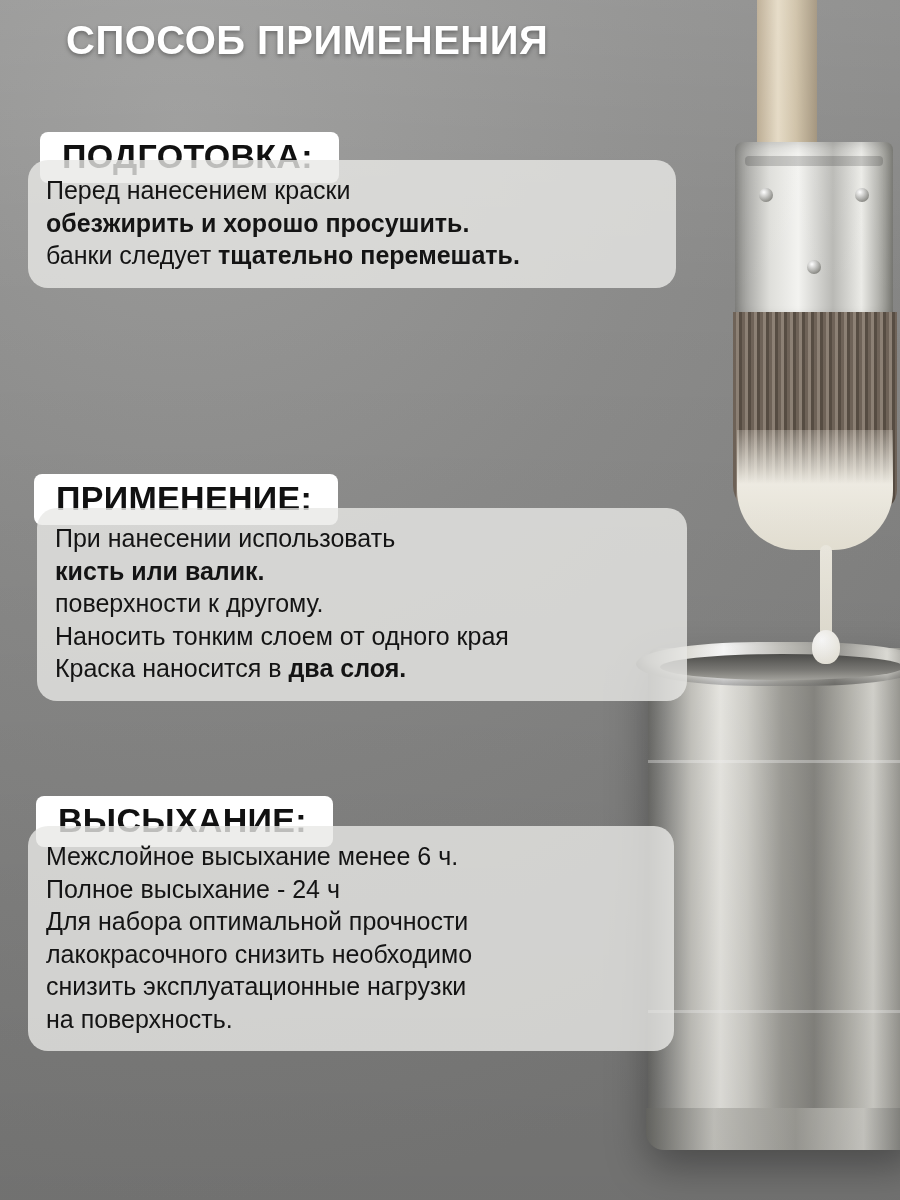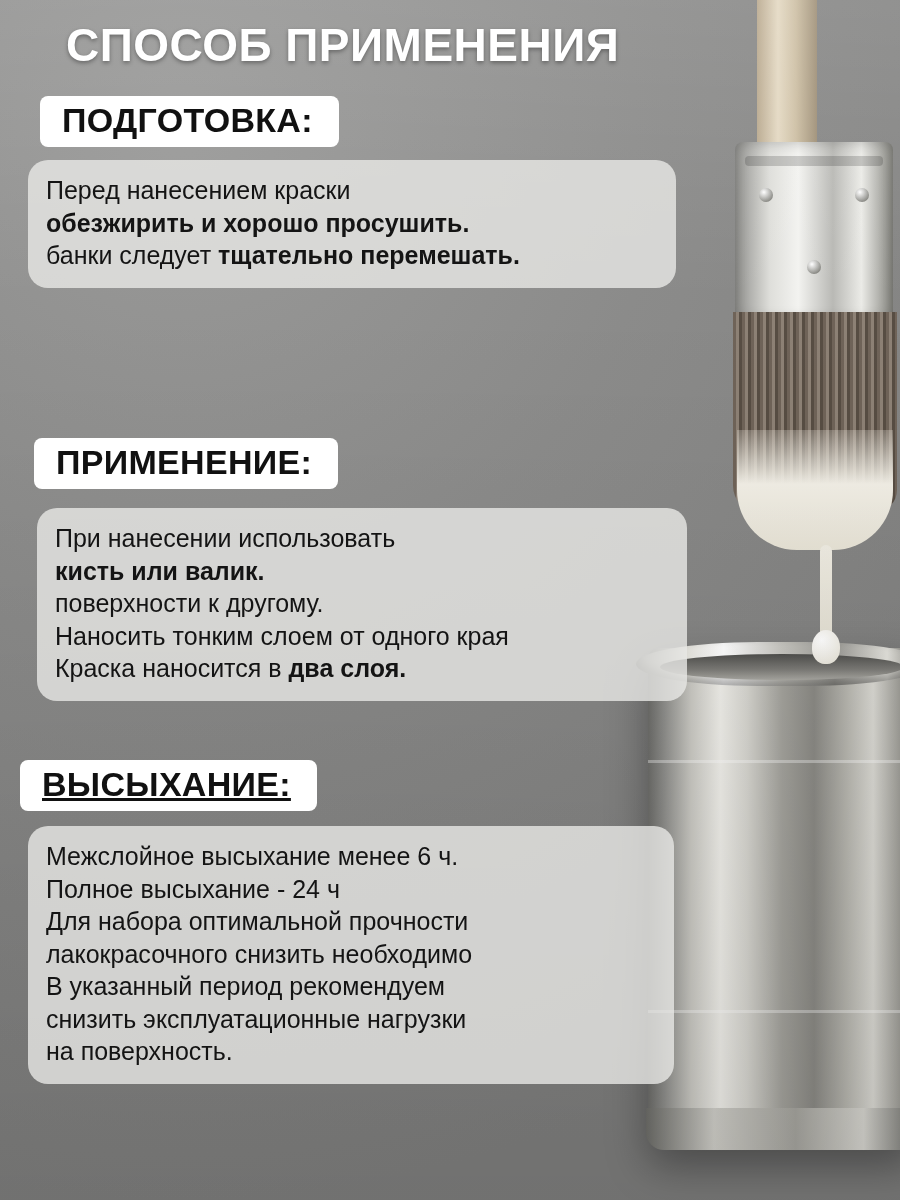--- a/index.html
+++ b/index.html
@@ -172,37 +172,38 @@
     position: absolute;
     inset: 0;
   }
 
   .main-title {
     position: absolute;
     left: 66px;
     top: 18px;
     width: 700px;
     color: #ffffff;
-    font-size: 46px;
+    font-size: 40px;
     font-weight: bold;
     letter-spacing: 0.5px;
     text-shadow: 0 2px 4px rgba(0,0,0,0.35);
     white-space: nowrap;
   }
 
   .section-head {
     position: absolute;
     background: #ffffff;
     color: #111111;
     font-size: 34px;
     font-weight: bold;
     padding: 5px 26px 7px 22px;
     border-radius: 8px;
     letter-spacing: 0.3px;
     white-space: nowrap;
+    margin-top: 36px;
   }
 
   .panel {
     position: absolute;
     background: rgba(232,232,230,0.80);
     border-radius: 20px;
     padding: 14px 22px 16px 18px;
     color: #141414;
     font-size: 25px;
     line-height: 1.30;
@@ -210,21 +211,21 @@
   .panel .line { white-space: nowrap; }
   .panel b { font-weight: bold; }
 
   
   #head-prep   { left: 40px;  top: 96px;  }
   #panel-prep  { left: 28px;  top: 160px; width: 608px; }
 
   #head-apply  { left: 34px;  top: 438px; }
   #panel-apply { left: 28px;  top: 508px; width: 610px; margin-left: 9px; }
 
-  #head-dry    { left: 20px;  top: 760px; text-decoration: underline; }
+  #head-dry    { left: 36px;  top: 760px; }
   #panel-dry   { left: 28px;  top: 826px; width: 606px; }
 </style>
 </head>
 <body>
 
 <div class="poster">
 
   <div class="bg"></div>
 
   <div class="can"></div>
@@ -266,19 +267,18 @@
         <div class="line"><span>Наносить тонким слоем от одного края</span></div>
         <div class="line"><span>Краска наносится в </span><b>два слоя.</b></div>
       </div>
 
     <div class="section-head" id="head-dry">ВЫСЫХАНИЕ:</div>
     <div class="panel" id="panel-dry">
         <div class="line"><span>Межслойное высыхание менее 6 ч.</span></div>
         <div class="line"><span>Полное высыхание - 24 ч</span></div>
         <div class="line"><span>Для набора оптимальной прочности</span></div>
         <div class="line"><span>лакокрасочного снизить необходимо</span></div>
-        <div class="line"><span>В указанный период рекомендуем</span></div>
         <div class="line"><span>снизить эксплуатационные нагрузки</span></div>
         <div class="line"><span>на поверхность.</span></div>
       </div>
 
   </div>
 </div>
 
 </body></html>

